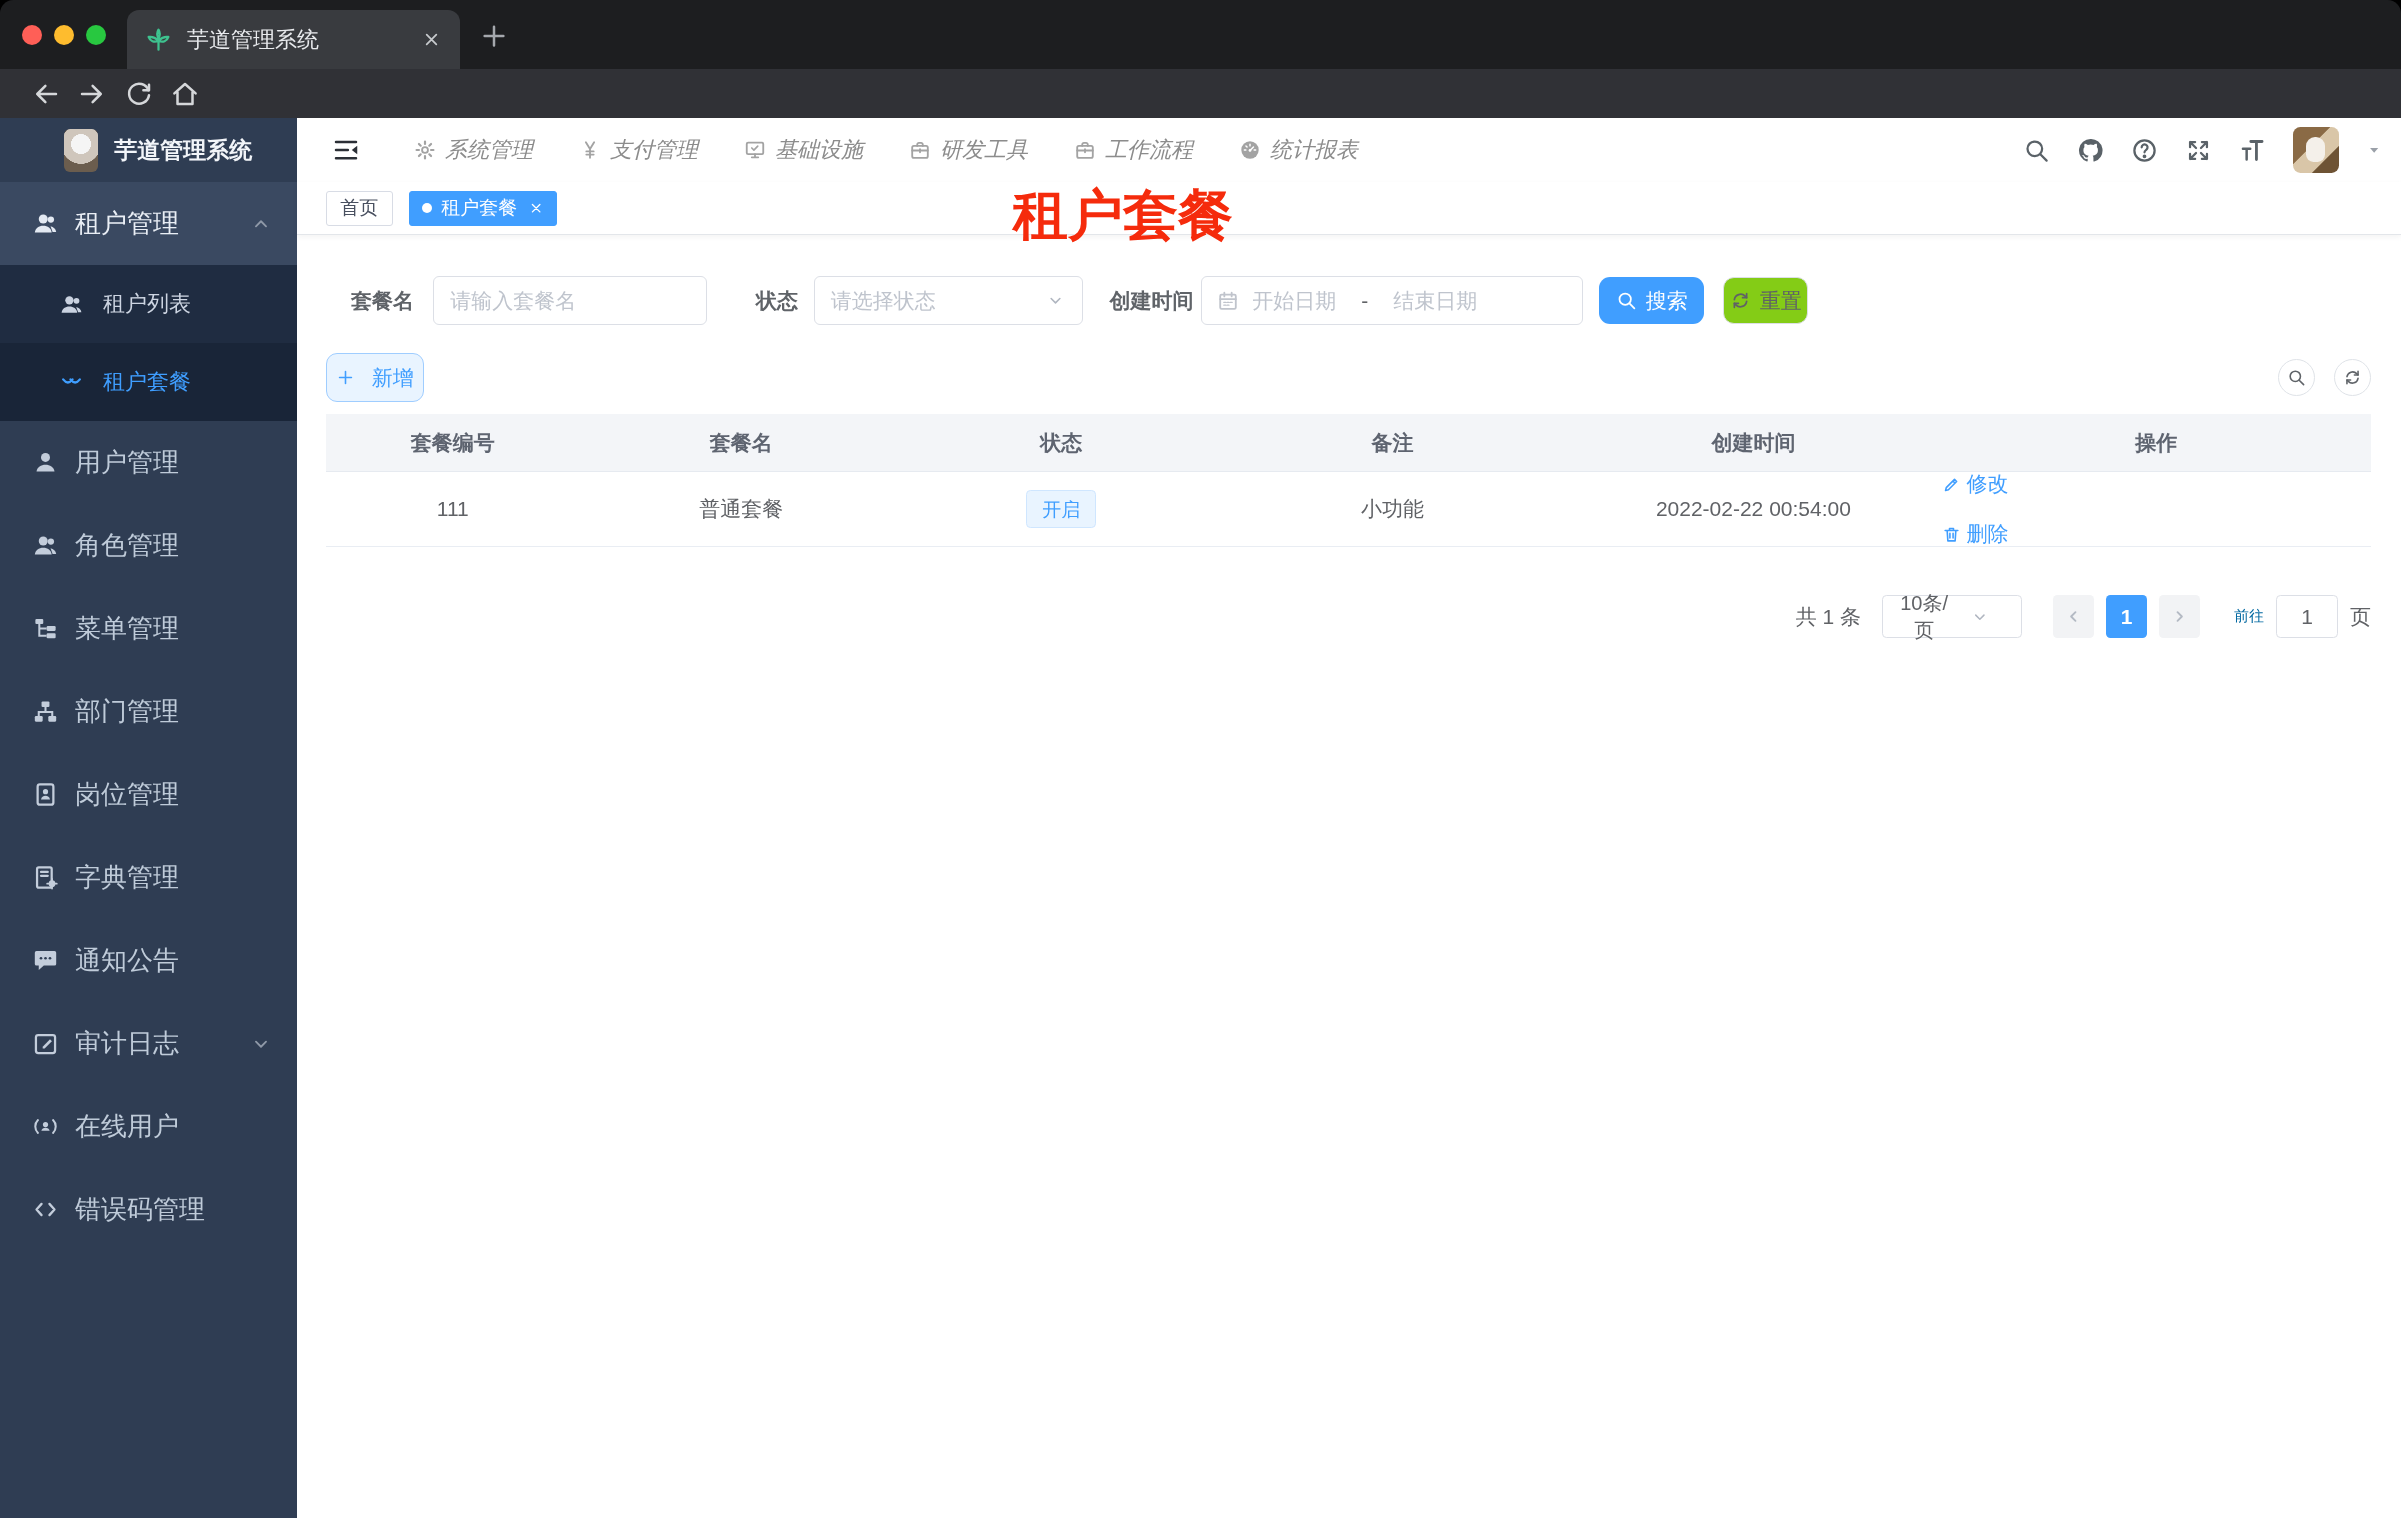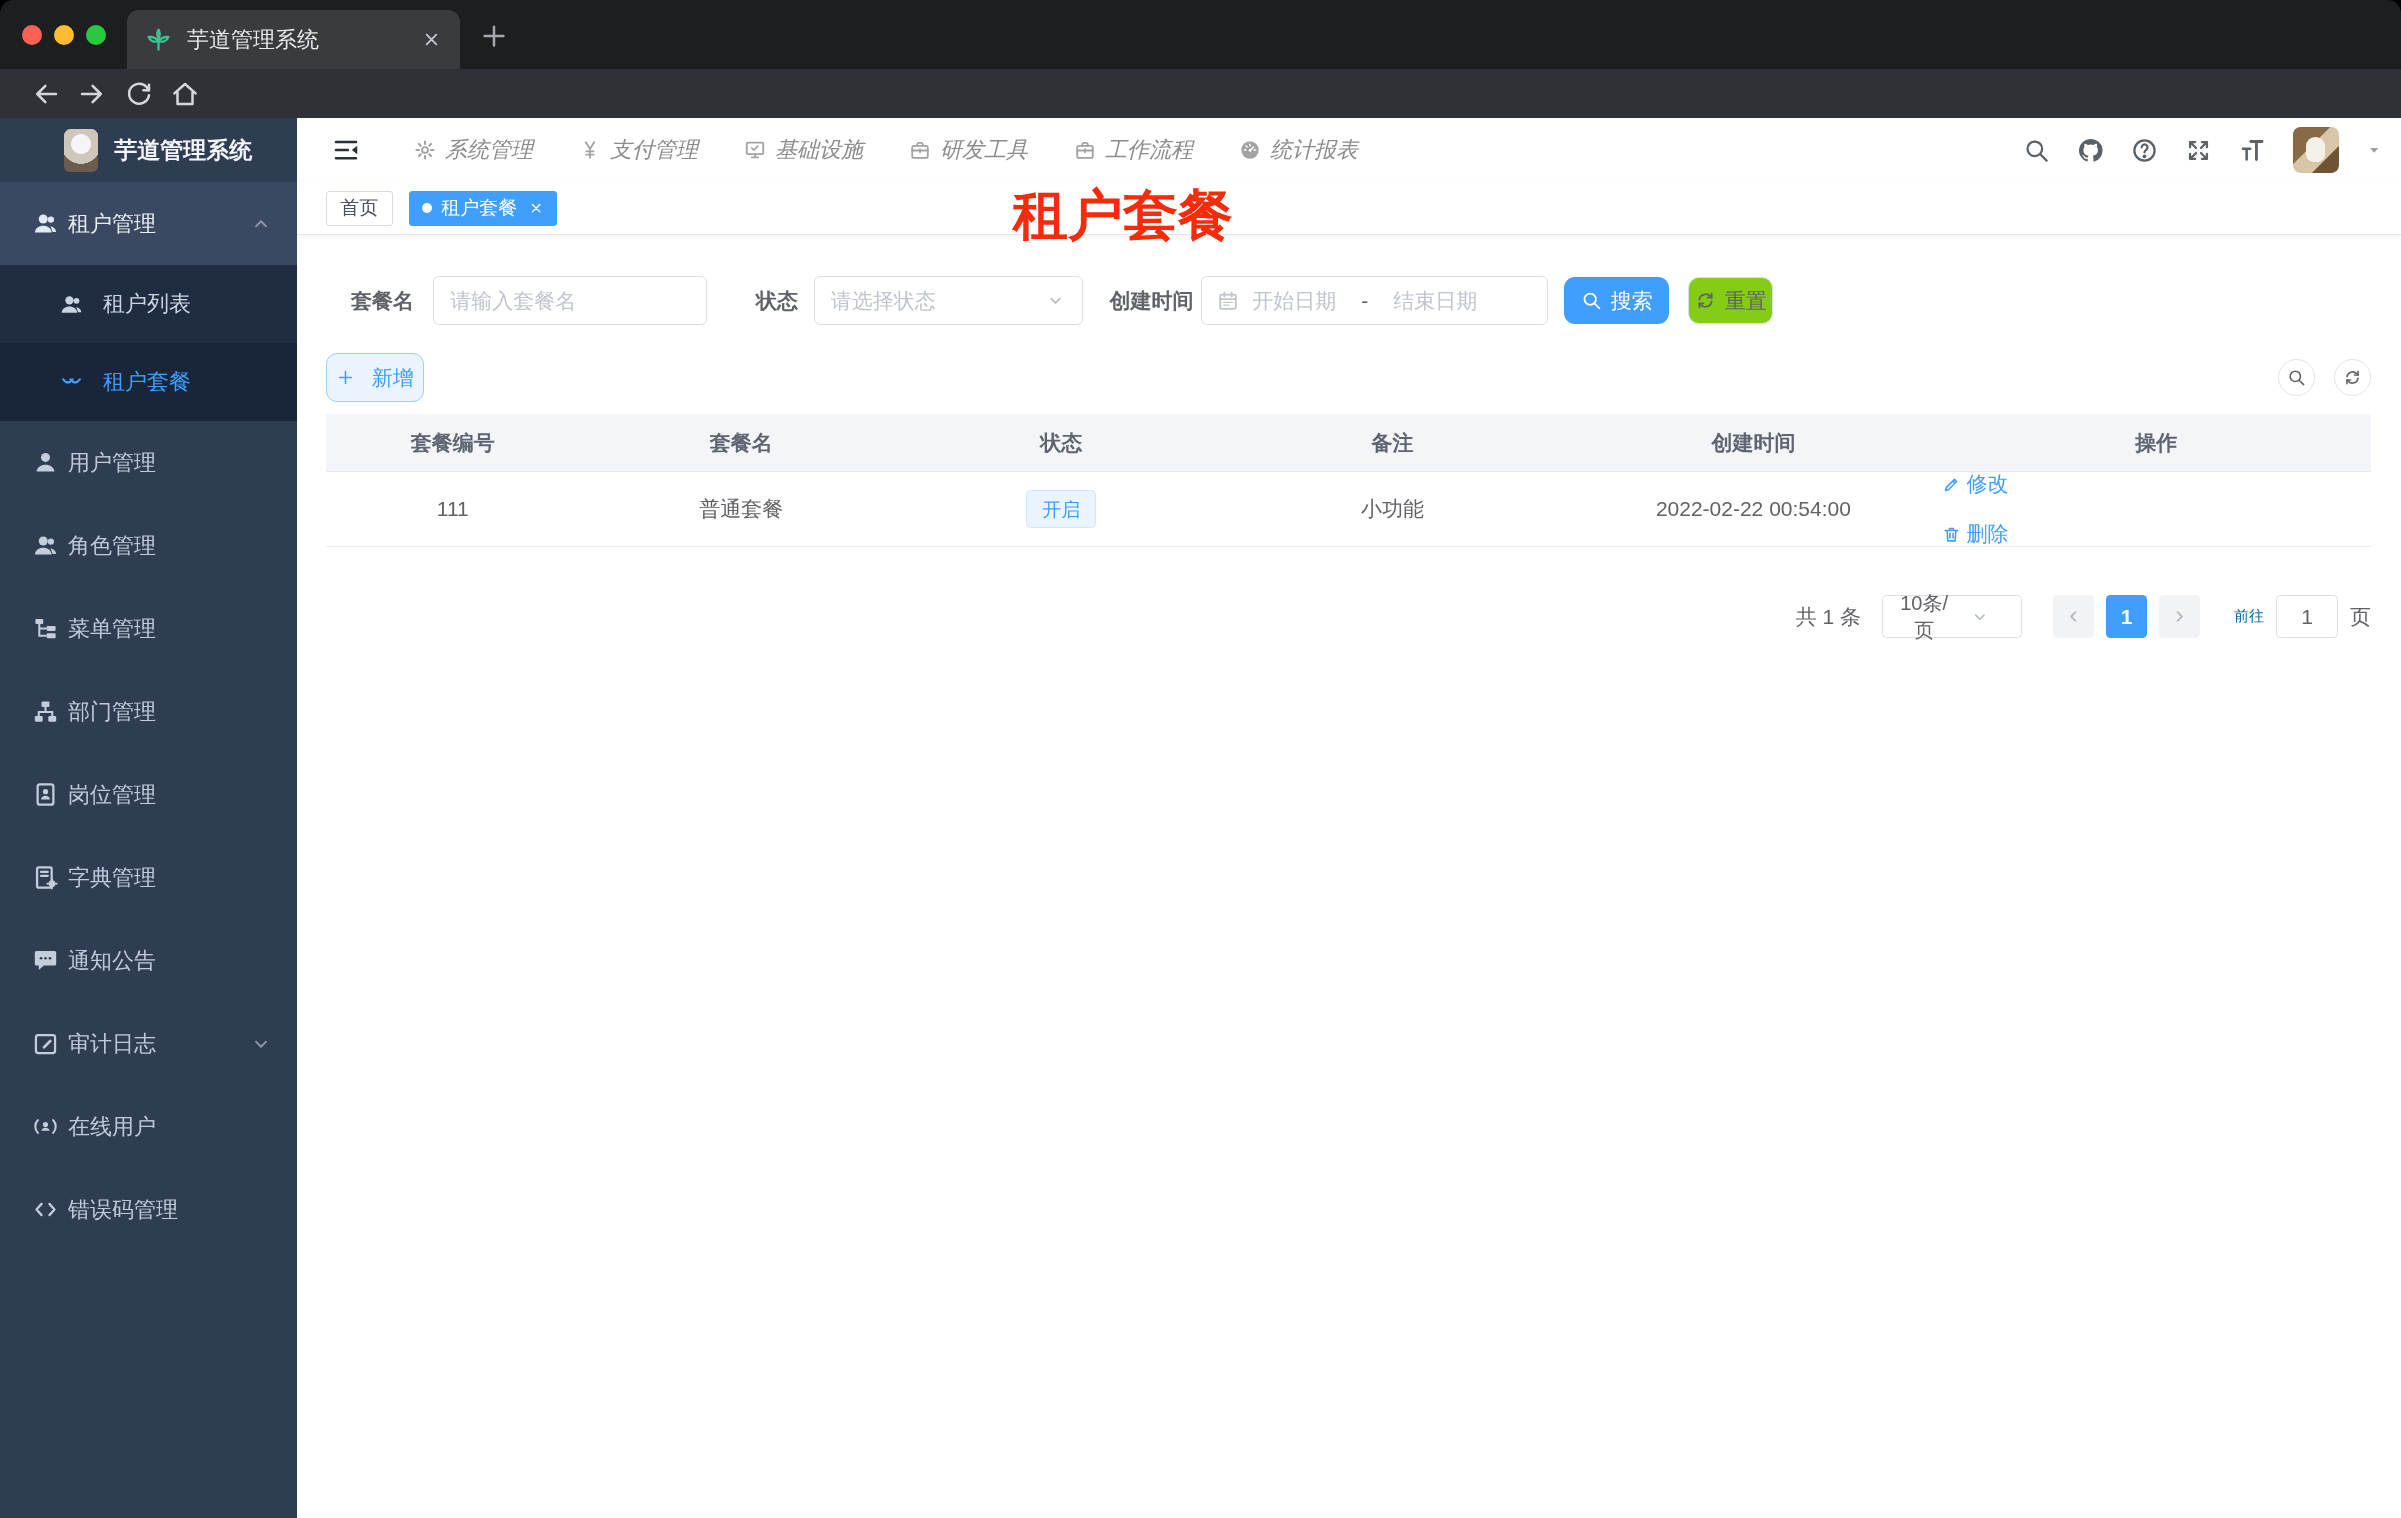--- a/index.html
+++ b/index.html
@@ -54,21 +54,21 @@
   
   .app { position:absolute; left:0; top:118px; right:0; bottom:0; background:#fff; }
 
   
   .sidebar { position:absolute; left:0; top:0; width:297px; height:1400px; background:#2f3d53; overflow:hidden; }
   .logo { height:64px; display:flex; align-items:center; padding-left:64px; }
   .logo-img { width:34px; height:43px; border-radius:6px; background:radial-gradient(circle at 50% 35%, #f5f5f5 0 30%, #cfc6bc 31% 60%, #6b5d4e 61%); flex:none; }
   .logo-title { color:#f2f5f9; font-size:23px; font-weight:700; margin-left:16.3px; white-space:nowrap; }
   .side-item { height:83px; display:flex; align-items:center; padding-left:32px; position:relative; cursor:pointer; }
   .side-item .sicon { width:27px; height:27px; color:#c3cddb; flex:none; }
-  .side-item .slabel { margin-left:9px; color:#bfcbd9; font-size:22px; white-space:nowrap; }
+  .side-item .slabel { margin-left:16px; color:#bfcbd9; font-size:26px; white-space:nowrap; }
   .side-item .schev { position:absolute; right:25px; width:22px; height:22px; color:#8f99a8; }
   .side-parent { background:#3a4961; }
   .side-parent .slabel { color:#e9eef5; }
   .side-parent .sicon { color:#e3e9f2; }
   .submenu { background:#1f2c41; }
   .sub-item { height:78px; display:flex; align-items:center; padding-left:59px; cursor:pointer; }
   .sub-item .sicon { width:25px; height:25px; color:#c9d2e0; flex:none; }
   .sub-item .slabel { margin-left:19px; color:#cdd5e2; font-size:22px; white-space:nowrap; }
   .sub-item.active { background:#192538; }
   .sub-item.active .sicon, .sub-item.active .slabel { color:#3f9eff; }
@@ -97,21 +97,21 @@
 
   
   .filters { position:absolute; left:54px; top:158px; height:49px; display:flex; align-items:center; }
   .f-label { font-size:21px; font-weight:700; color:#5f6368; white-space:nowrap; }
   .f-input { width:274px; height:49px; border:0.7px solid #dcdfe6; border-radius:6px; margin-left:19px; font-size:21px; padding:0 16.3px; color:#606266; outline:none; background:#fff; }
   .f-input::placeholder { color:#bfc4cd; }
   .f-select { width:269px; height:49px; border:0.7px solid #dcdfe6; border-radius:6px; margin-left:15.5px; display:flex; align-items:center; padding:0 16.3px; cursor:pointer; background:#fff; }
   .f-select .ph { font-size:21px; color:#bfc4cd; flex:1; }
   .f-select .chev { width:19px; height:19px; color:#b0b6c0; }
   .ml66 { margin-left:49px; } .ml36 { margin-left:27px; }
-  .daterange { width:347px; height:49px; border:0.7px solid #dcdfe6; border-radius:6px; margin-left:7.4px; display:flex; align-items:center; padding:0 15px; background:#fff; cursor:text; }
+  .daterange { width:382px; height:49px; border:0.7px solid #dcdfe6; border-radius:6px; margin-left:7.4px; display:flex; align-items:center; padding:0 15px; background:#fff; cursor:text; }
   .daterange .cal { width:22px; height:22px; color:#c0c4cc; flex:none; }
   .daterange .dph { font-size:21px; color:#bfc4cd; white-space:nowrap; }
   .daterange .dsep { font-size:21px; color:#606266; margin:0 25px; }
   .daterange .dph:first-of-type { margin-left:13.3px; }
   .btn { height:47px; border-radius:11px; display:flex; align-items:center; justify-content:center; font-size:21px; cursor:pointer; border:0.7px solid transparent; }
   .btn .bicon { width:21px; height:21px; margin-right:9px; }
   .btn-primary { background:#409eff; color:#fff; width:105px; margin-left:16.3px; }
   .btn-plain { background:#84cc16; color:#606266; border-color:#dcdfe6; width:85px; margin-left:19px; }
 
   

